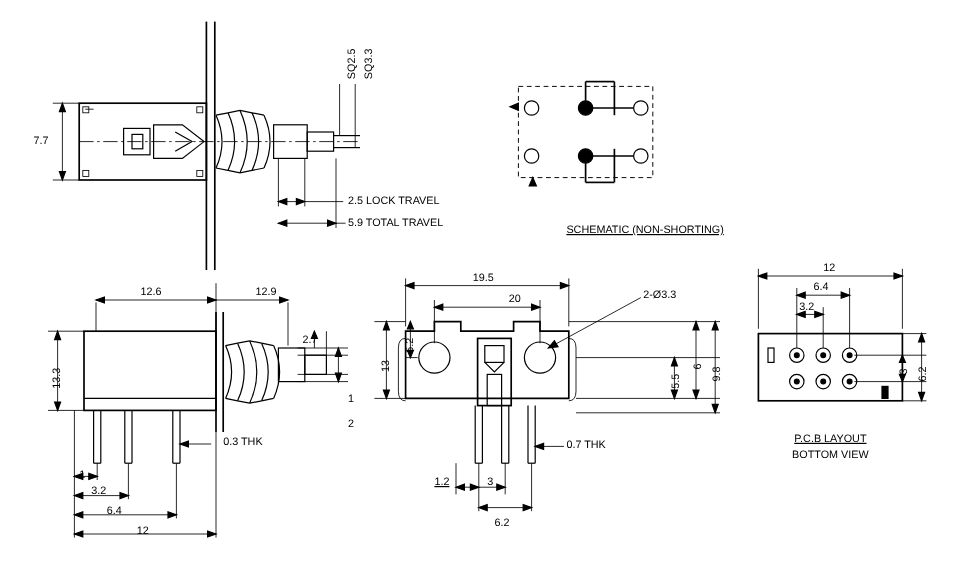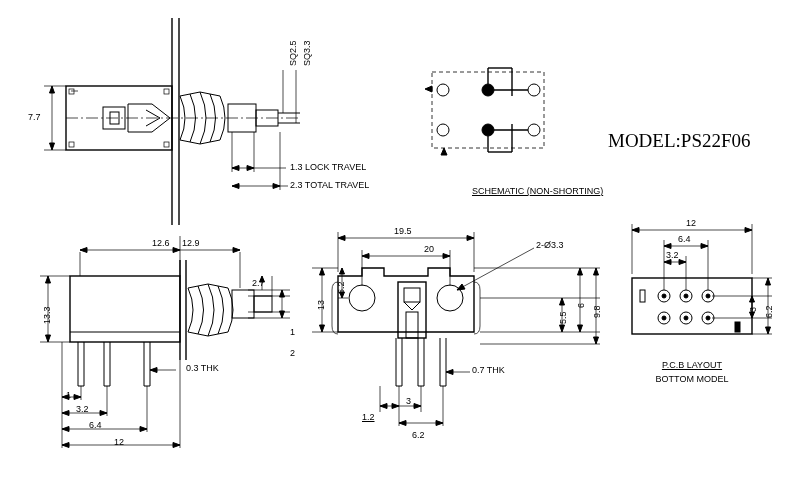--- a/index.html
+++ b/index.html
@@ -311,56 +311,55 @@
     <line class="thin" x1="752" y1="278" x2="772" y2="278"></line>
     <line class="thin" x1="752" y1="334" x2="772" y2="334"></line>
     <line class="thin" x1="752" y1="296" x2="752" y2="318"></line>
     <path class="fillb" d="M752 296 l-2.5 6 l5 0 Z"></path>
     <path class="fillb" d="M752 318 l-2.5 -6 l5 0 Z"></path>
     <line class="thin" x1="768" y1="278" x2="768" y2="334"></line>
     <path class="fillb" d="M768 278 l-2.5 7 l5 0 Z"></path>
     <path class="fillb" d="M768 334 l-2.5 -7 l5 0 Z"></path>
   </svg>
 
-  <div class="title" style="left:608px;top:130px;">MODEL:PS22F06</div>
 
   <div class="lbl" style="left:28px;top:112px;">7.7</div>
   <div class="lbl vert" style="left:288px;top:66px;">SQ2.5</div>
   <div class="lbl vert" style="left:302px;top:66px;">SQ3.3</div>
-  <div class="lbl" style="left:290px;top:162px;">1.3  LOCK TRAVEL</div>
-  <div class="lbl" style="left:290px;top:180px;">2.3  TOTAL TRAVEL</div>
+  <div class="lbl" style="left:290px;top:162px;">2.5  LOCK TRAVEL</div>
+  <div class="lbl" style="left:290px;top:180px;">5.9  TOTAL TRAVEL</div>
 
   <div class="cap u" style="left:424px;top:186px;width:130px;margin-left:48px;">SCHEMATIC (NON-SHORTING)</div>
 
-  <div class="lbl" style="left:117px;top:238px;margin-left:35px;">12.6</div>
-  <div class="lbl" style="left:182px;top:238px;text-align:right;">12.9</div>
+  <div class="lbl" style="left:117px;top:238px;">12.6</div>
+  <div class="lbl" style="left:213px;top:238px;text-align:right;">12.9</div>
   <div class="lbl" style="left:252px;top:278px;">2.7</div>
   <div class="lbl vert" style="left:42px;top:324px;">13.3</div>
   <div class="lbl" style="left:290px;top:327px;">1</div>
   <div class="lbl" style="left:290px;top:348px;">2</div>
   <div class="lbl" style="left:66px;top:390px;">1</div>
   <div class="lbl" style="left:76px;top:404px;">3.2</div>
   <div class="lbl" style="left:89px;top:420px;">6.4</div>
   <div class="lbl" style="left:114px;top:437px;">12</div>
   <div class="lbl" style="left:186px;top:363px;">0.3 THK</div>
 
   <div class="lbl" style="left:394px;top:226px;">19.5</div>
   <div class="lbl" style="left:424px;top:244px;">20</div>
   <div class="lbl" style="left:536px;top:240px;">2-Ø3.3</div>
   <div class="lbl vert" style="left:336px;top:294px;">6.2</div>
   <div class="lbl vert" style="left:316px;top:310px;">13</div>
   <div class="lbl vert" style="left:558px;top:324px;">5.5</div>
   <div class="lbl vert" style="left:576px;top:308px;">6</div>
   <div class="lbl vert" style="left:592px;top:318px;">9.8</div>
-  <div class="lbl" style="left:362px;top:412px;text-decoration:underline;">1.2</div>
+  <div class="lbl" style="left:362px;top:396px;text-decoration:underline;">1.2</div>
   <div class="lbl" style="left:406px;top:396px;">3</div>
   <div class="lbl" style="left:412px;top:430px;">6.2</div>
   <div class="lbl" style="left:472px;top:365px;">0.7 THK</div>
 
   <div class="lbl" style="left:686px;top:218px;">12</div>
   <div class="lbl" style="left:678px;top:234px;">6.4</div>
   <div class="lbl" style="left:666px;top:250px;">3.2</div>
   <div class="lbl vert" style="left:748px;top:312px;">3</div>
   <div class="lbl vert" style="left:764px;top:318px;">6.2</div>
   <div class="cap u" style="left:634px;top:360px;width:116px;">P.C.B  LAYOUT</div>
-  <div class="cap" style="left:634px;top:374px;width:116px;">BOTTOM MODEL</div>
+  <div class="cap" style="left:634px;top:374px;width:116px;">BOTTOM VIEW</div>
 
 </div>
 
 </body></html>

